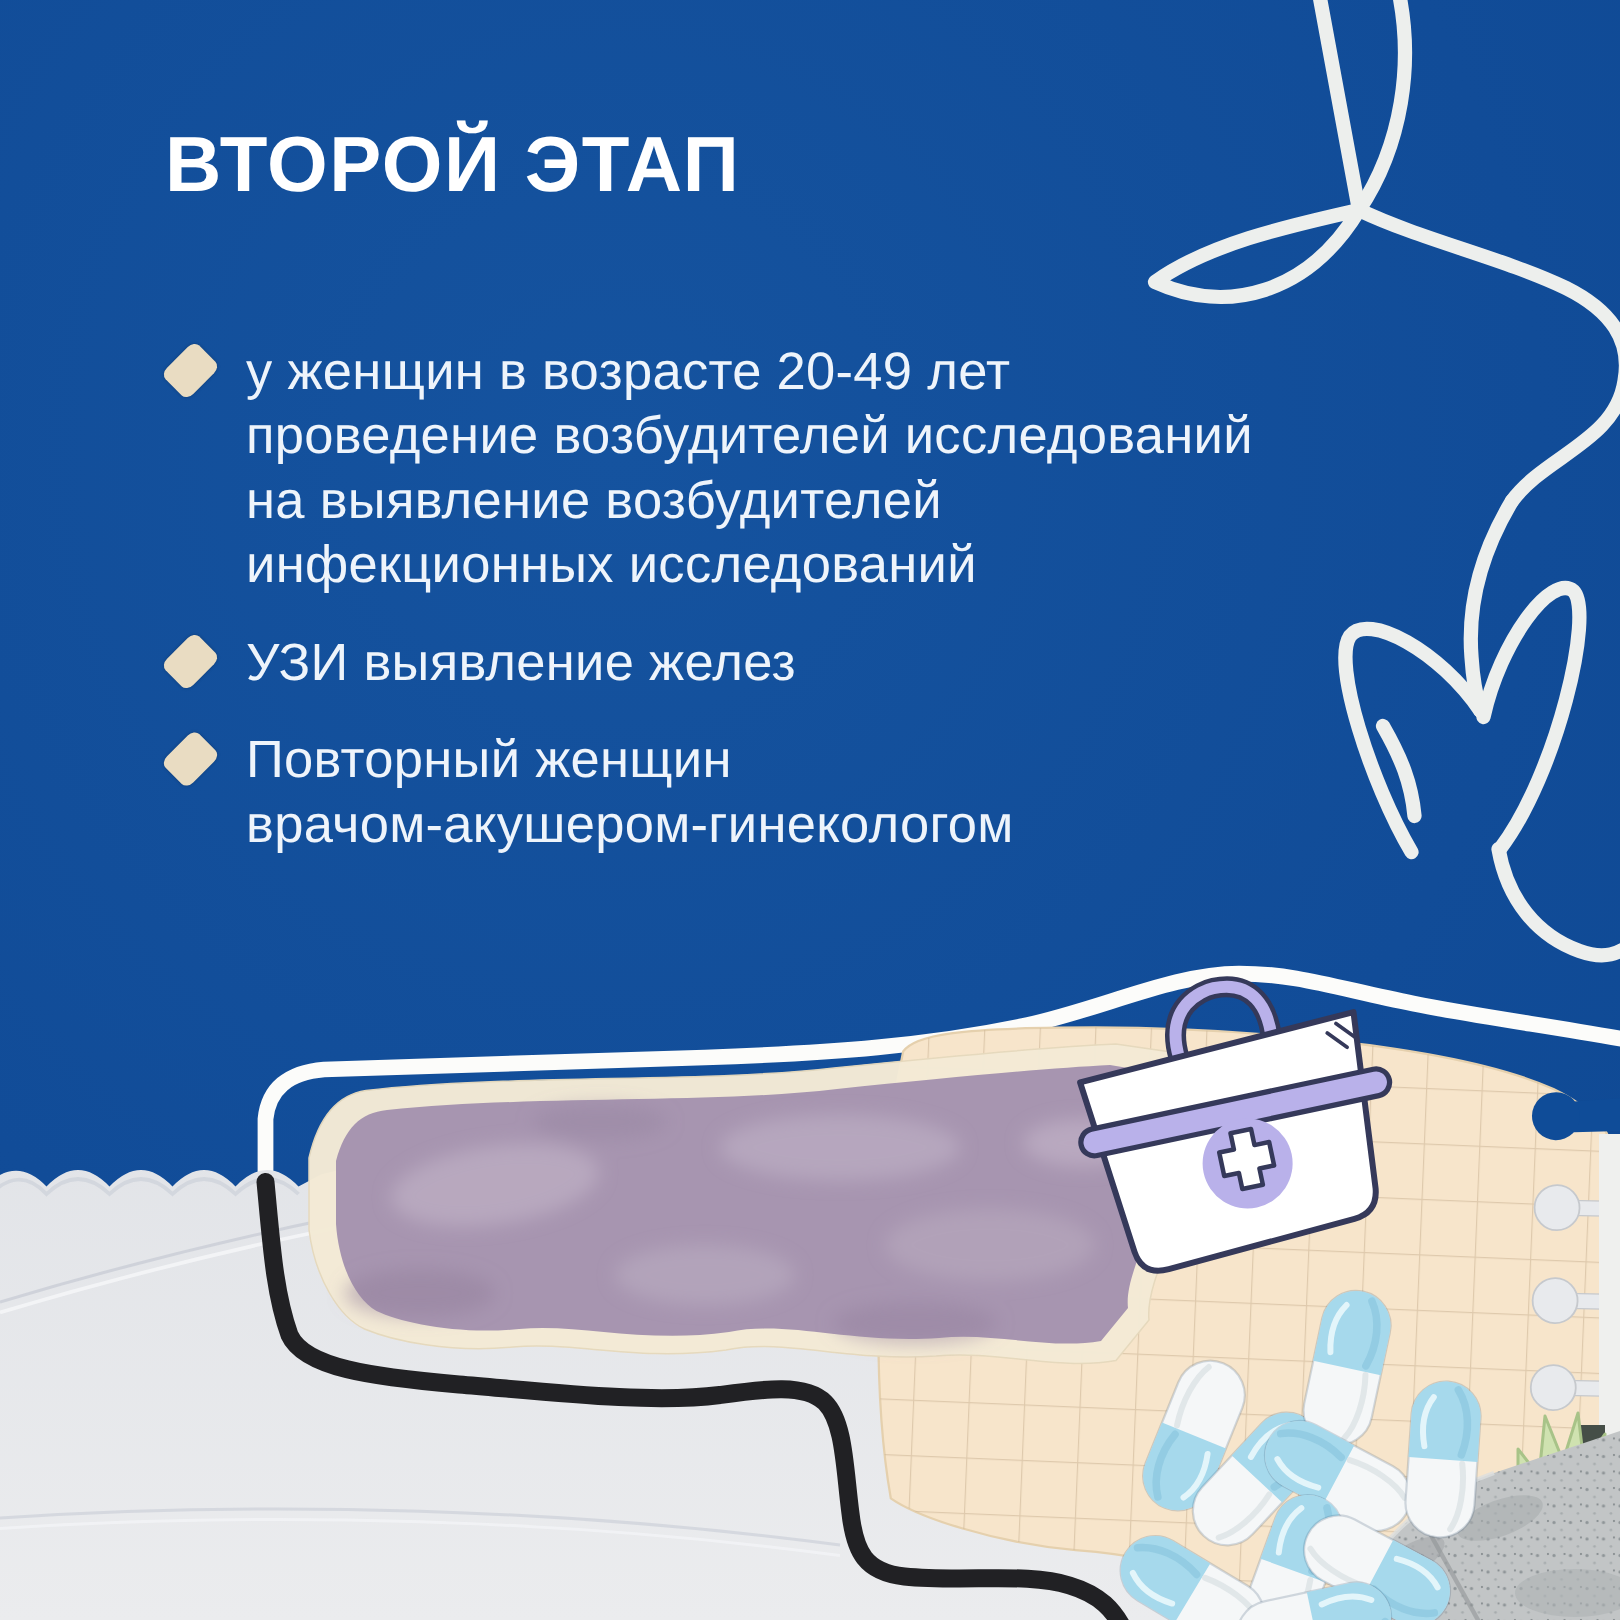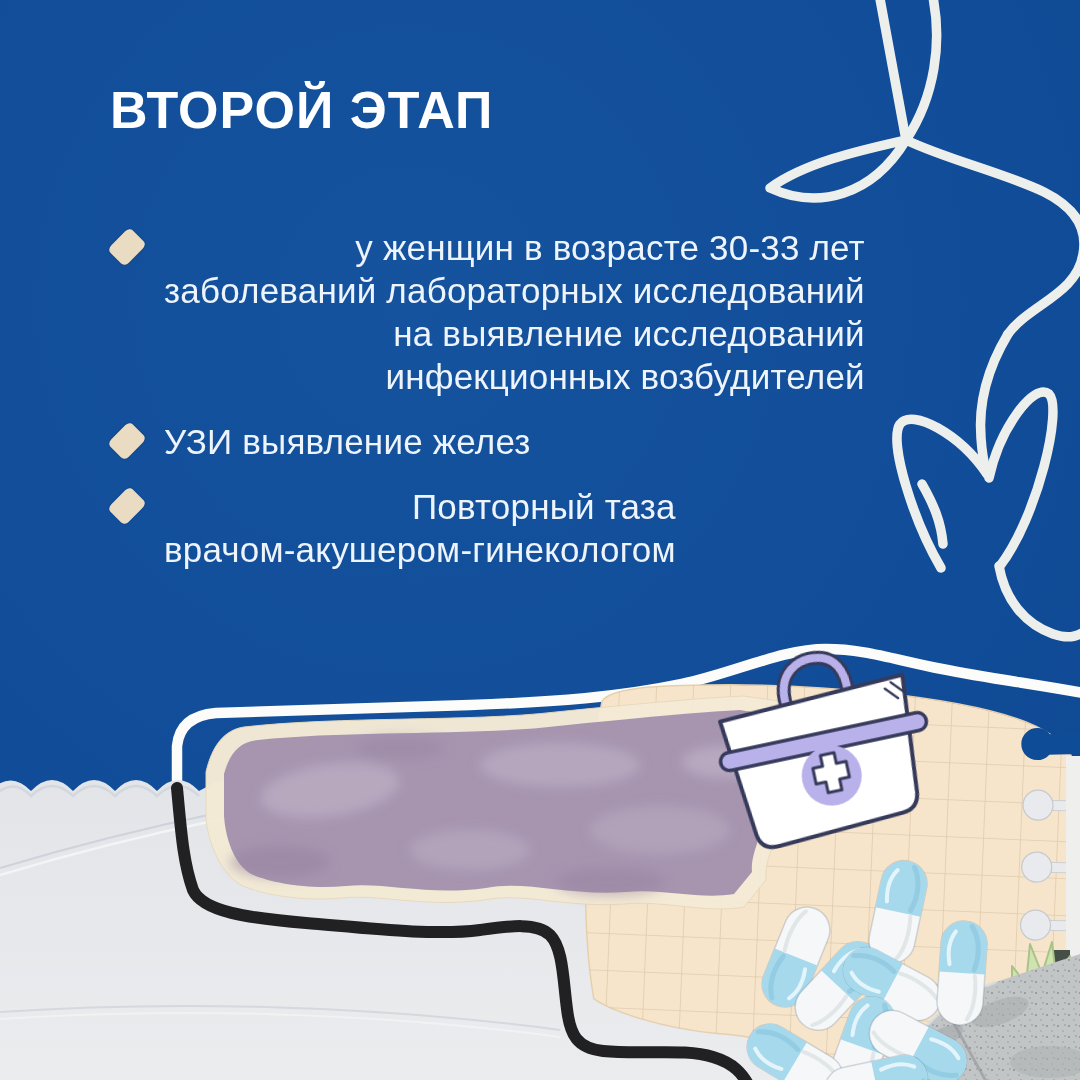--- a/index.html
+++ b/index.html
@@ -2,21 +2,21 @@
 <html><head>
 <meta charset="utf-8">
 <style>
   html,body{margin:0;padding:0;background:#222;}
   .canvas{
     position:relative; width:1080px; height:1080px; overflow:hidden;
     background:radial-gradient(circle at 38% 28%, #15539f 0%, #114c98 60%, #0e4892 100%);
     font-family:"Liberation Sans", sans-serif;
   }
   .layer{position:absolute; left:0; top:0; width:1080px; height:1080px;}
-  .content{position:absolute; left:0; top:0; width:1080px; height:1012px;text-align:right;}
+  .content{position:absolute; left:0; top:0; width:1080px; height:1012px;}
   .title{
     position:absolute; left:110px; top:82px;
     font-weight:800; font-size:52px; line-height:56px;
     letter-spacing:1px; color:#ffffff; text-transform:uppercase;
   }
   .bullets{position:absolute; left:108px; top:226px; width:880px; margin:0; padding:0; list-style:none;}
   .item{display:flex; align-items:flex-start; margin:0 0 22px 0;}
   .diamond-box{flex:none; width:38px; margin-right:18px; display:flex; justify-content:center; padding-top:8px;}
   .diamond{
     width:26px; height:26px; background:#e9dcc2; border-radius:5px;
@@ -157,38 +157,38 @@
     <h1 class="title" style="margin:0;">
       <div>ВТОРОЙ ЭТАП</div>
     </h1>
 
     <ul class="bullets">
       <li class="item">
         <span class="diamond-box">
             <span class="diamond"></span>
           </span>
         <div class="lines">
-          <div>у женщин в возрасте 30-33 лет</div>
-          <div>заболеваний лабораторных исследований</div>
-          <div>на выявление исследований</div>
-          <div>инфекционных возбудителей</div>
+          <div>у женщин в возрасте 20-49 лет</div>
+          <div>проведение возбудителей исследований</div>
+          <div>на выявление возбудителей</div>
+          <div>инфекционных исследований</div>
         </div>
       </li>
       <li class="item">
         <span class="diamond-box">
             <span class="diamond"></span>
           </span>
         <div class="lines">
           <div>УЗИ выявление желез</div>
         </div>
       </li>
       <li class="item">
         <span class="diamond-box">
             <span class="diamond"></span>
           </span>
         <div class="lines">
-          <div>Повторный таза</div>
+          <div>Повторный женщин</div>
           <div>врачом-акушером-гинекологом</div>
         </div>
       </li>
     </ul>
   </div>
 </div>
 
 </body></html>

